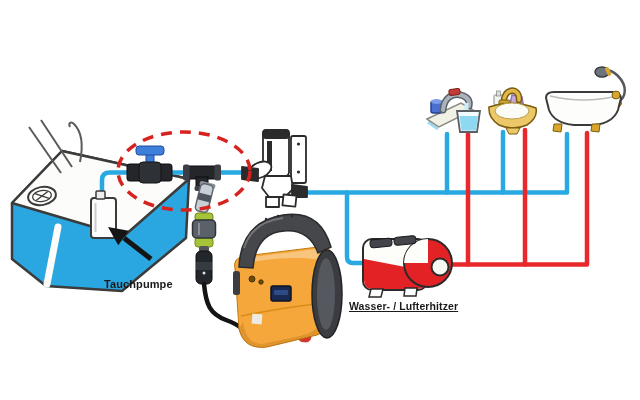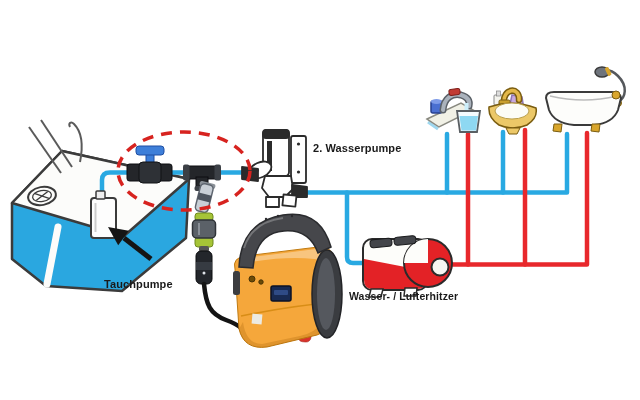--- a/index.html
+++ b/index.html
@@ -188,15 +188,14 @@
     <path d="M244,248 Q252,222 283,218" stroke="rgba(255,255,255,0.25)" stroke-width="2" fill="none"></path>
     <circle cx="266" cy="219" r="1.2" fill="#2a2b2e"></circle>
     <circle cx="278" cy="216" r="1.2" fill="#2a2b2e"></circle>
     <circle cx="292" cy="216" r="1.2" fill="#2a2b2e"></circle>
   </g>
 
   <ellipse cx="184" cy="171" rx="66" ry="39" fill="none" stroke-width="3.5" stroke-dasharray="11 8" stroke="#D7231F"></ellipse>
 </svg>
 
   <div class="lbl" style="left:104px;top:278px;">Tauchpumpe</div>
-  <div class="lbl" style="left:313px;top:142px;">2. Wasserpumpe</div>
-  <div class="lbl lbl-heater" style="left:349px;top:290px;">Wasser- / Lufterhitzer</div>
+  <div class="lbl lbl-heater" style="left:349px;top:300px;text-decoration:underline;">Wasser- / Lufterhitzer</div>
 </div>
 
 </body></html>

